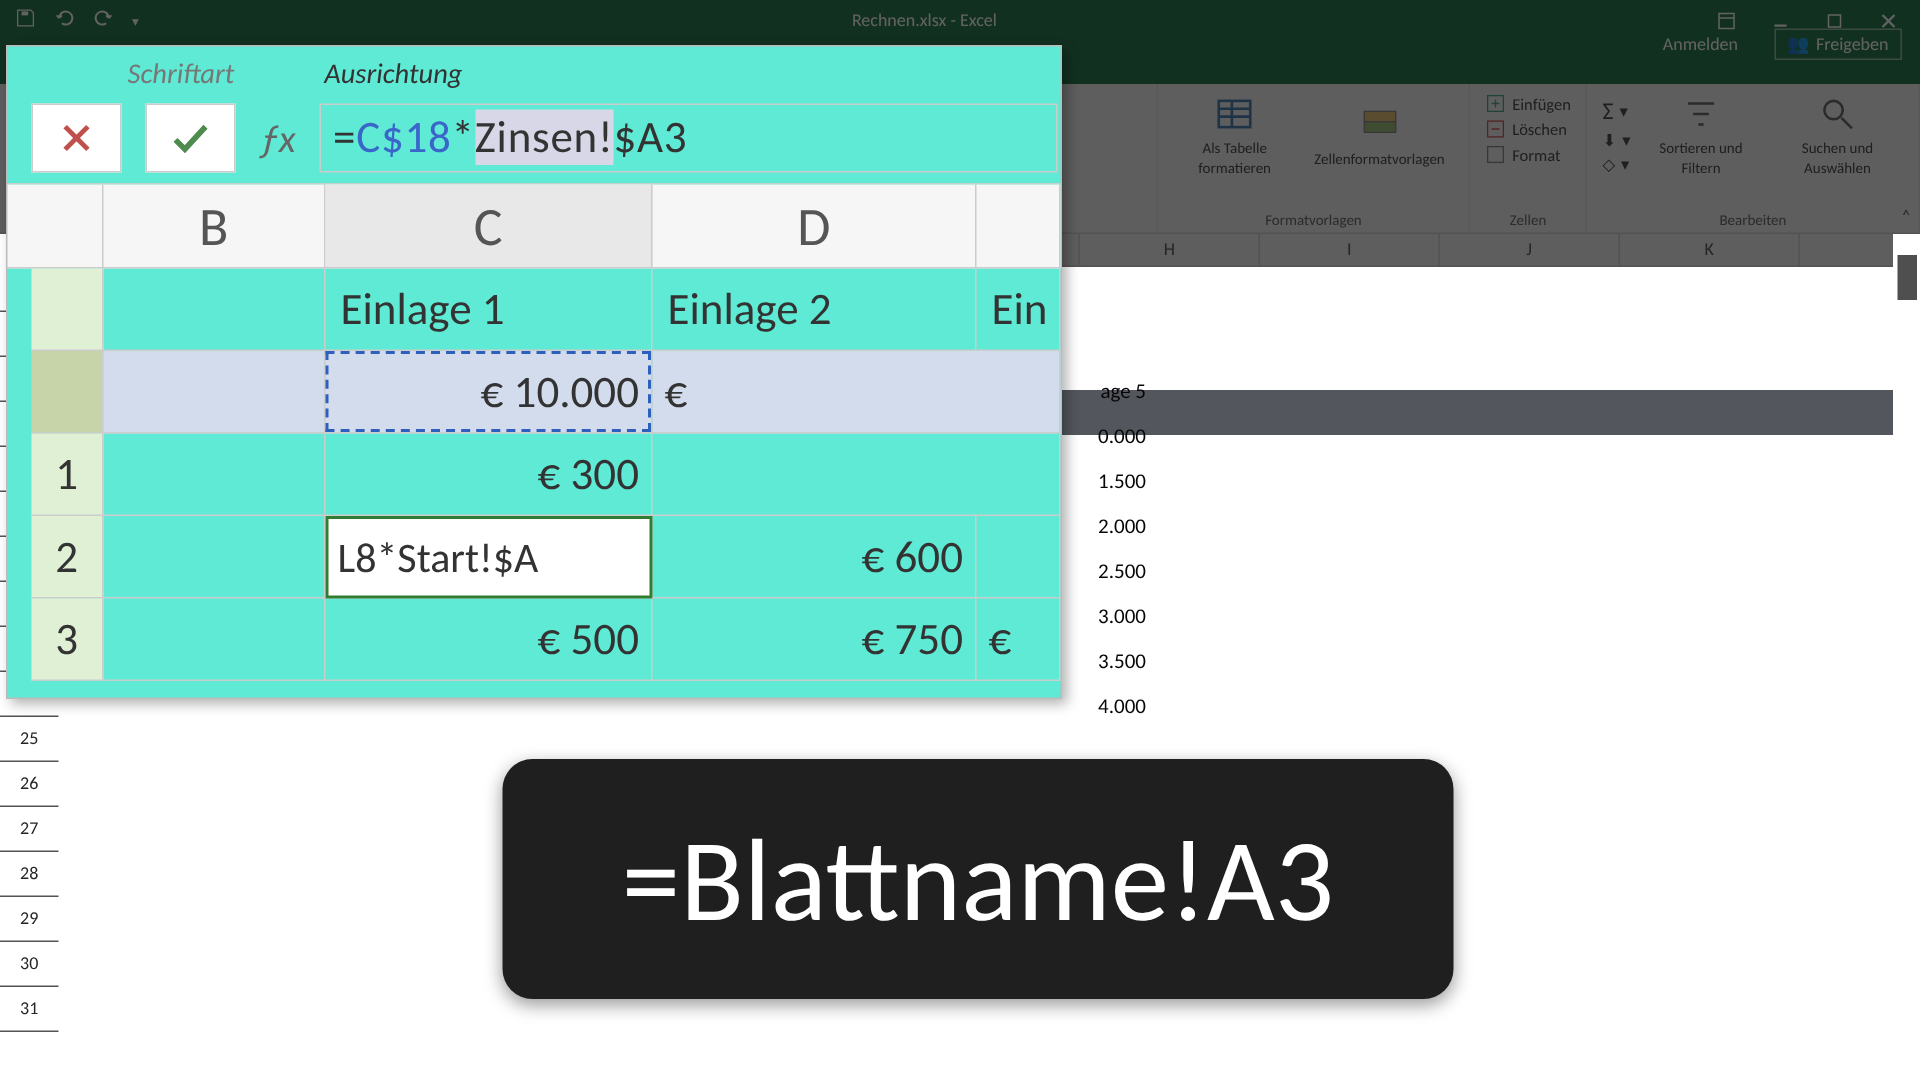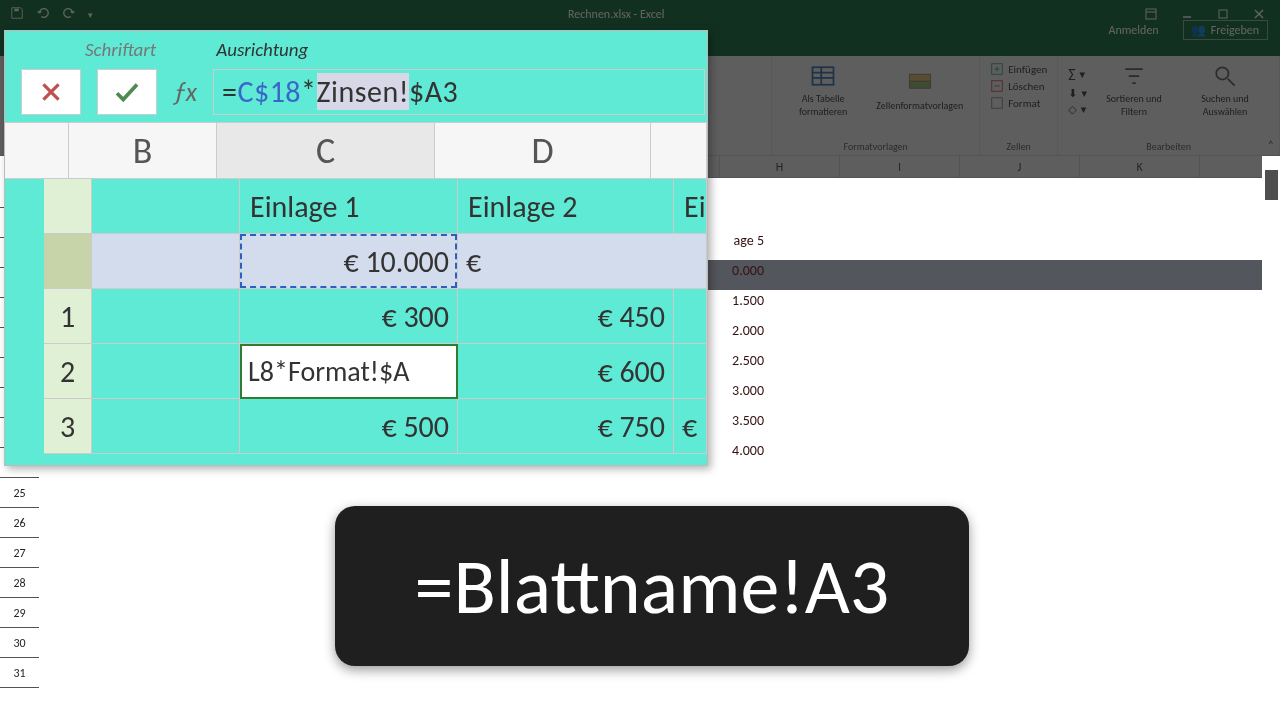--- a/index.html
+++ b/index.html
@@ -59,36 +59,36 @@
   .finput .ref1{color:#3a66c9;}
   .finput .op{color:#333;}
   .finput .name{color:#333; background:#d7d7e7;}
   .finput .ref2{color:#333;}
 
   .zoompanel .zgrid { position:absolute; top:92px; left:0; right:0; bottom:0; }
   .zgrid .zcolhdr{ display:flex; height:56px; background:#f6f6f6; border-bottom:1px solid #ccc;}
   .zgrid .zcolhdr div{ border-right:1px solid #ccc; text-align:center; font-size:36px; line-height:56px; color:#555;}
   .zch-a{width:64px;} .zch-b{width:148px;} .zch-c{width:218px; background:#e8e8e8;} .zch-d{width:216px;} .zch-e{flex:1;}
   .zgrid .zcells{ position:absolute; top:56px; left:16px; right:0; bottom:0;}
-  .zr { display:flex; height:55px;margin-left:23px;}
+  .zr { display:flex; height:55px;}
   .zr .zc{ border-right:1px solid #ccc; border-bottom:1px solid #ccc; font-size:30px; line-height:55px; padding:0 8px; color:#333; font-family:Calibri;}
   .zc-a{width:48px; background:#dff0d4; text-align:center;} 
   .zc-b{width:148px; text-align:right;} 
   .zc-c{width:218px; text-align:right;} 
   .zc-d{width:216px; text-align:right;} 
   .zc-e{flex:1; text-align:left; white-space:nowrap; overflow:hidden;}
   .zr.hdrrow .zc{ font-size:30px; text-align:left; padding-left:10px;}
   .zr.selrow .zc{ background:#d3dced;}
   .zr.selrow .zc-a{ background:#c7d3a9;}
   .zc.editing { background:#fff !important; outline:2px solid #2e7d32; outline-offset:-2px; position:relative; text-align:left; font-size:28px;}
   .zc.marquee { position:relative;}
   .zc.marquee::after{ content:""; position:absolute; inset:0; border:2px dashed #2d5fbf; pointer-events:none;}
 
   
-  .peekcol{ position:absolute; top:204px; left:708px; width:60px; font-size:14px; color:#7f1d1d;}
+  .peekcol{ position:absolute; top:224px; left:708px; width:60px; font-size:14px; color:#000000;}
   .peekcol div{ height:30px; line-height:30px; text-align:right; padding-right:4px;}
   .peekcol .hdr{ font-weight:400;}
   .selband{ position:absolute; top:260px; left:708px; right:18px; height:30px; background:#d3dced;}
 
   
   .caption { position:absolute; left:335px; top:506px; width:634px; height:160px; background:#1f1f1f; border-radius:20px; display:flex; align-items:center; justify-content:center; color:#fff; font-size:78px; font-family:Calibri; box-shadow:0 4px 12px rgba(0,0,0,.4);}
 </style>
 </head>
 <body>
 
@@ -327,27 +327,26 @@
       <div class="zr selrow">
         <div class="zc zc-a"></div>
         <div class="zc zc-b"></div>
         <div class="zc zc-c marquee">€ 10.000</div>
         <div class="zc zc-e">€ </div>
       </div>
       <div class="zr">
         <div class="zc zc-a">1</div>
         <div class="zc zc-b"></div>
         <div class="zc zc-c">€ 300</div>
-        <div class="zc zc-d">€ 450</div>
         <div class="zc zc-e"></div>
       </div>
       <div class="zr">
         <div class="zc zc-a">2</div>
         <div class="zc zc-b"></div>
-        <div class="zc zc-c editing">L8*Format!$A</div>
+        <div class="zc zc-c editing">L8*Start!$A</div>
         <div class="zc zc-d" style="position:relative;">€ 600</div>
         <div class="zc zc-e"></div>
       </div>
       <div class="zr">
         <div class="zc zc-a">3</div>
         <div class="zc zc-b"></div>
         <div class="zc zc-c">€ 500</div>
         <div class="zc zc-d">€ 750</div>
         <div class="zc zc-e">€</div>
       </div>

